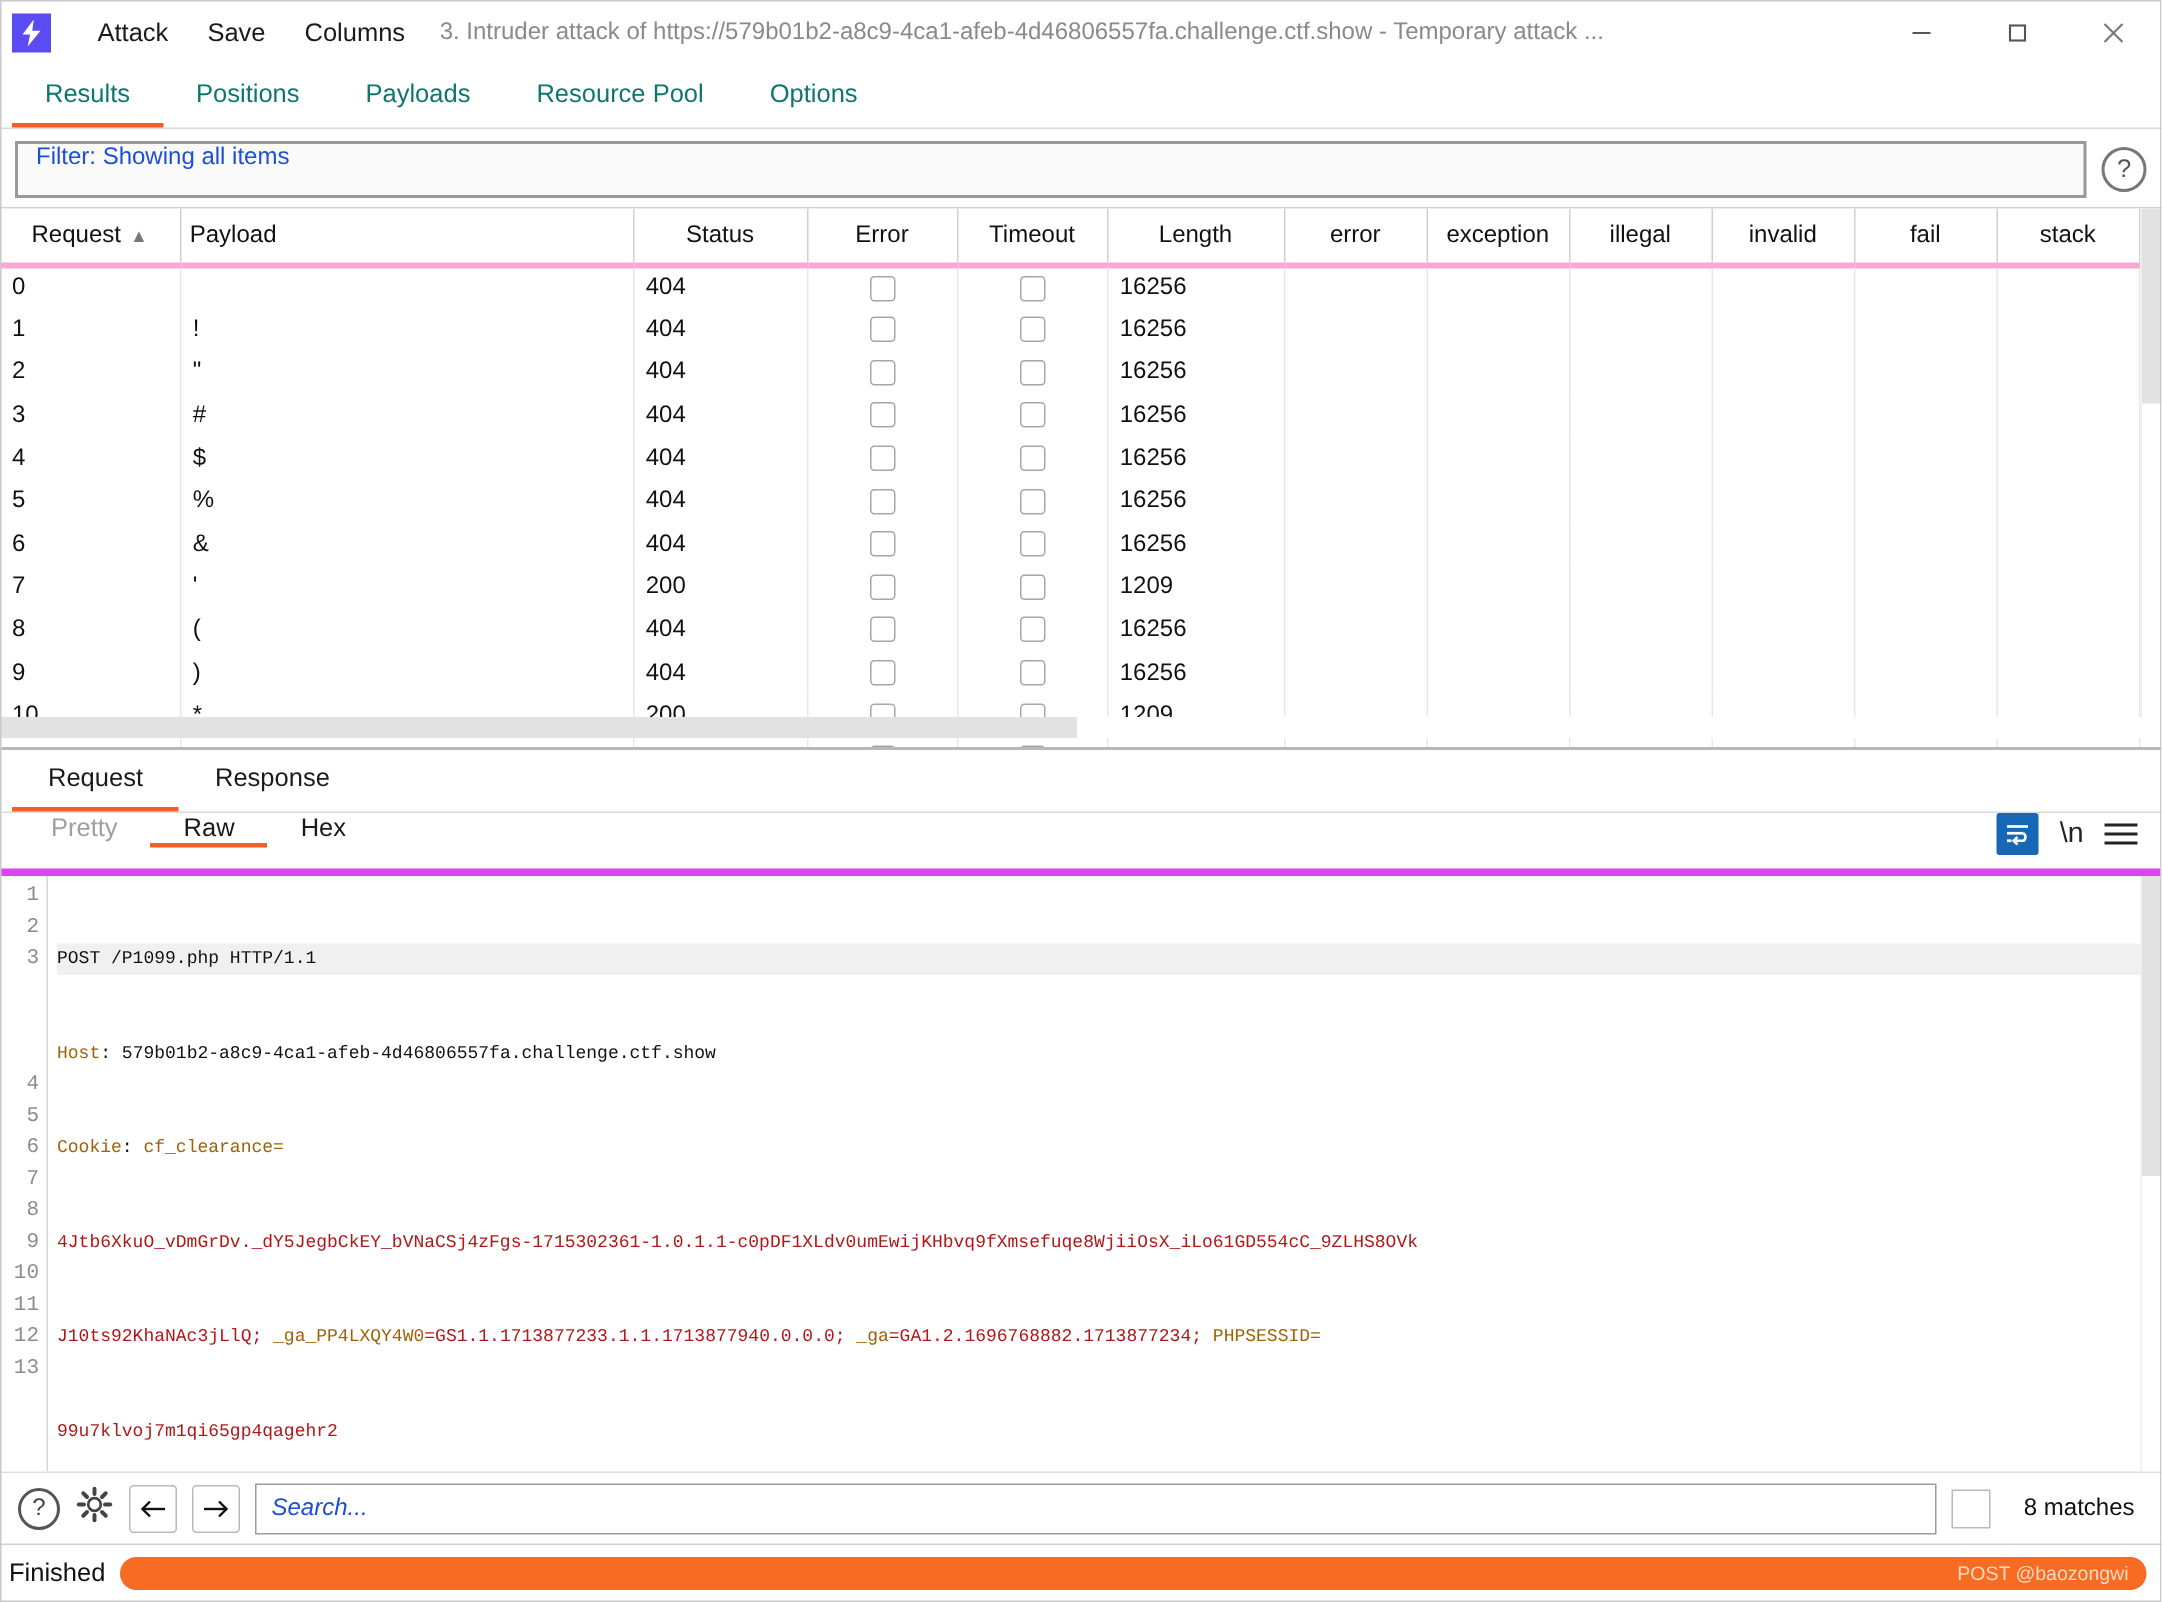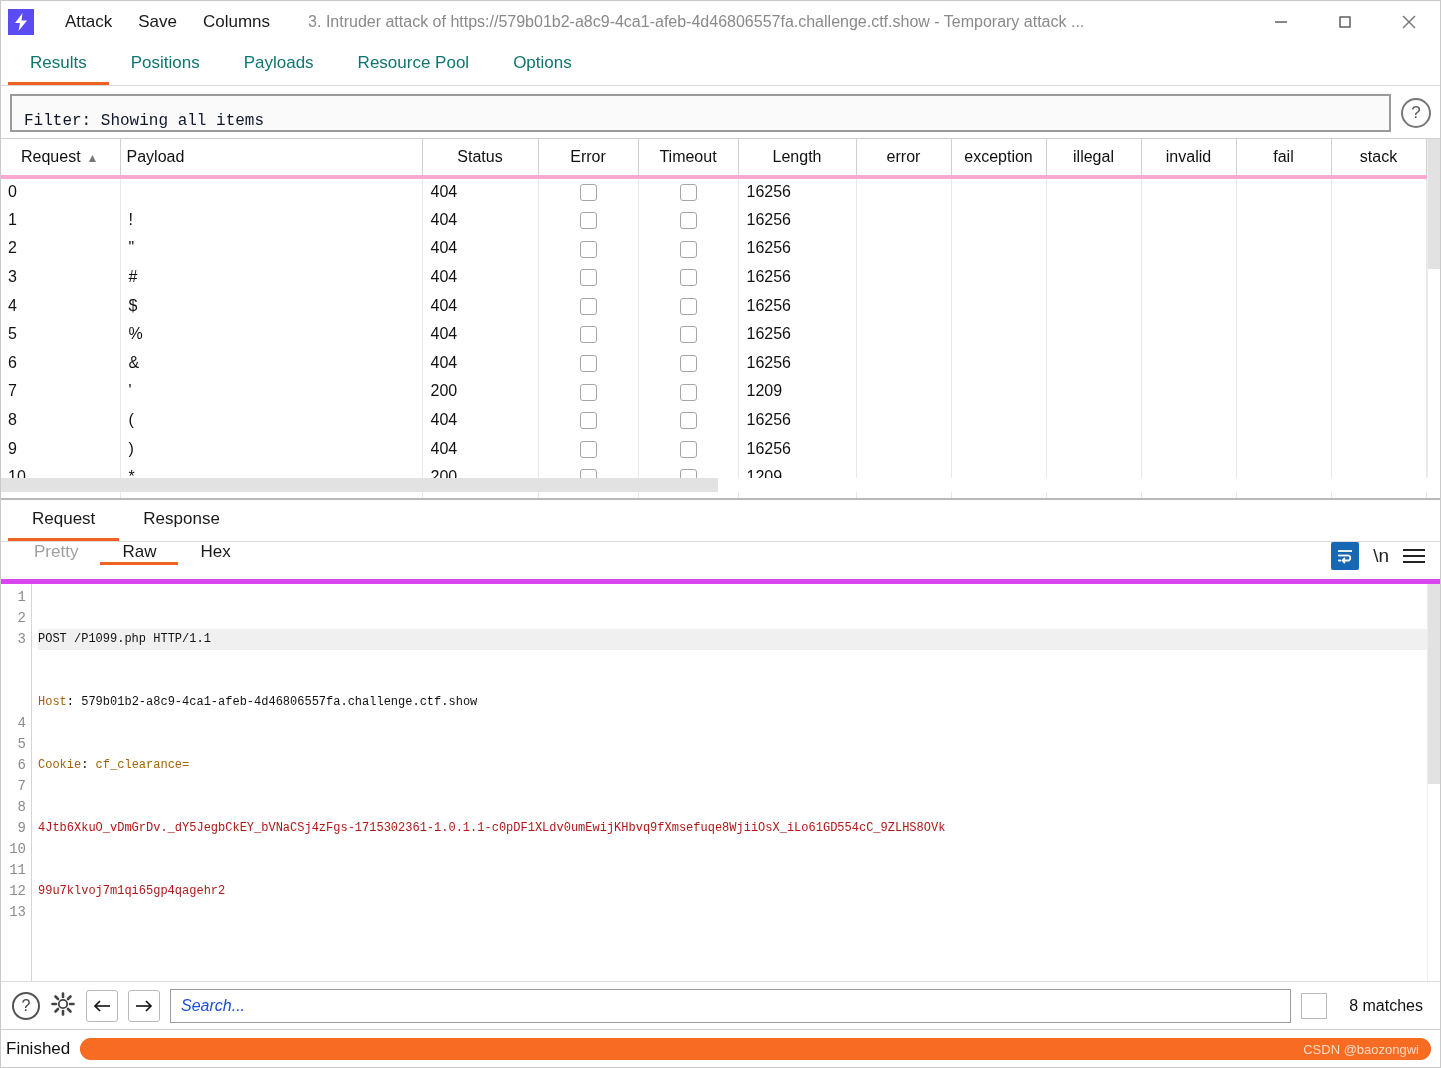--- a/index.html
+++ b/index.html
@@ -32,21 +32,21 @@
     flex: 0 0 auto;
   }
   .logo svg { display: block; }
   .menu-item {
     font-size: 17px; color: #1a1a1a;
     padding: 0 13px;
     cursor: default; white-space: nowrap;
   }
   .title-text {
     font-size: 16px; color: #8a8a8a;
-    margin-left: 25px;
+    margin-left: 10px;
     overflow: hidden; white-space: nowrap; text-overflow: ellipsis;
     flex: 1 1 auto;
   }
   .win-controls { display: flex; align-items: center; flex: 0 0 auto; }
   .win-btn {
     width: 64px; height: 44px;
     display: flex; align-items: center; justify-content: center;
     color: #666; font-size: 16px;
   }
   .win-btn svg { display:block; }
@@ -72,23 +72,23 @@
   .filterwrap {
     padding: 8px 10px 6px 10px;
     display: flex; align-items: center; gap: 10px;
     background: #fff;
   }
   .filterbar {
     flex: 1 1 auto;
     height: 38px;
     border: 2px solid #9a9a9a;
     background: #fafafa;
-    display: flex; align-items: flex-end;
+    display: flex; align-items: flex-start;
     padding: 0 12px;
-    font-size: 16px; color: #0f172a; font-family: Liberation Mono, monospace;
+    font-size: 16px; color: #1d4ed8;
   }
   .help-circle {
     width: 30px; height: 30px; flex: 0 0 auto;
     border: 2px solid #777; border-radius: 50%;
     display: flex; align-items: center; justify-content: center;
     color: #555; font-size: 17px;
   }
 
   
   .results {
@@ -570,20 +570,21 @@
         <div>10</div>
         <div>11</div>
         <div>12</div>
         <div>13</div>
       </div>
     <div class="code">
       <div class="ln hl"><span class="v">POST</span><span class="v"> /P1099.php HTTP/1.1</span></div>
       <div class="ln"><span class="k">Host</span><span class="v">:</span><span class="v"> 579b01b2-a8c9-4ca1-afeb-4d46806557fa.challenge.ctf.show</span></div>
       <div class="ln"><span class="k">Cookie</span><span class="v">:</span><span class="k"> cf_clearance=</span></div>
       <div class="wrapline"><span class="r">4Jtb6XkuO_vDmGrDv._dY5JegbCkEY_bVNaCSj4zFgs-1715302361-1.0.1.1-c0pDF1XLdv0umEwijKHbvq9fXmsefuqe8WjiiOsX_iLo61GD554cC_9ZLHS8OVk</span></div>
+      <div class="wrapline"><span class="r">J10ts92KhaNAc3jLlQ; </span><span class="k">_ga_PP4LXQY4W0</span><span class="r">=GS1.1.1713877233.1.1.1713877940.0.0.0; </span><span class="k">_ga</span><span class="r">=GA1.2.1696768882.1713877234; </span><span class="k">PHPSESSID=</span></div>
       <div class="wrapline"><span class="r">99u7klvoj7m1qi65gp4qagehr2</span></div>
       
       
       
       
       
       
       
       
       
@@ -627,18 +628,18 @@
       <span>Search...</span>
     </div>
     <div class="matchbox"></div>
     <div class="matches">8 matches</div>
   </div>
 
   <div class="statusbar">
     <div class="status-label">Finished</div>
     <div class="progress-outer">
       <div class="progress-fill" style="width: 100%;"></div>
-      <div class="watermark">CSDN @baozongwi</div>
+      <div class="watermark">POST @baozongwi</div>
     </div>
   </div>
 
   <div class="outer-border"></div>
 </div>
 
 </body></html>

